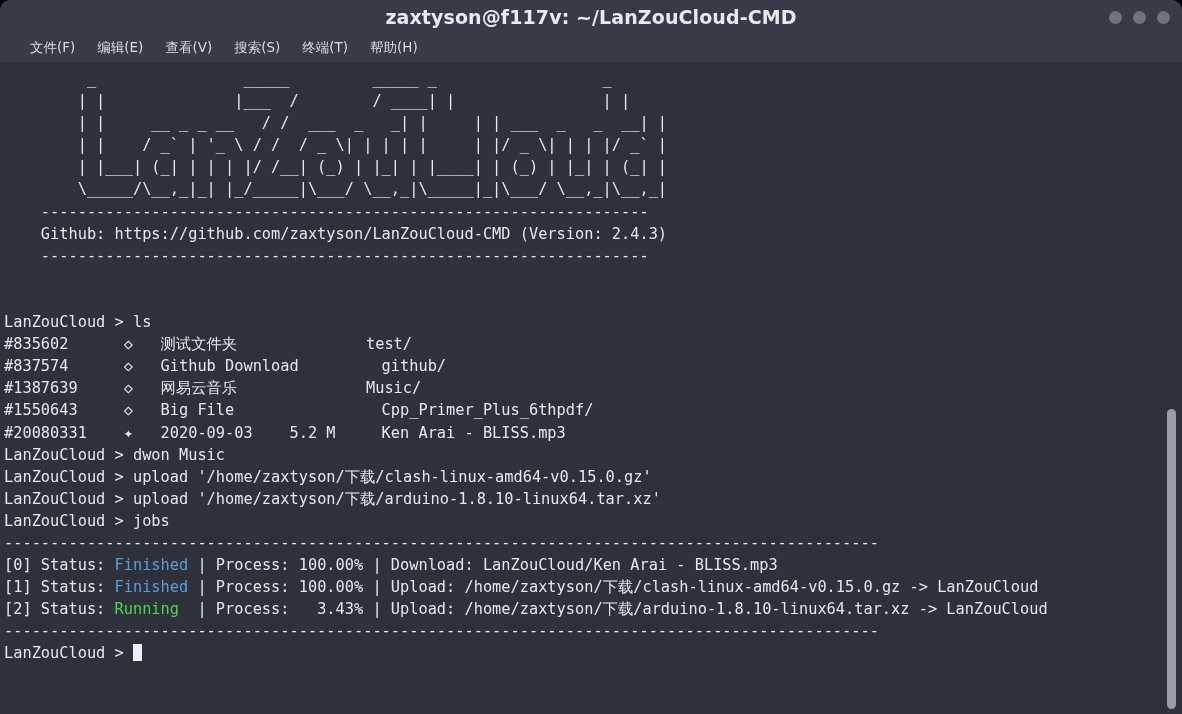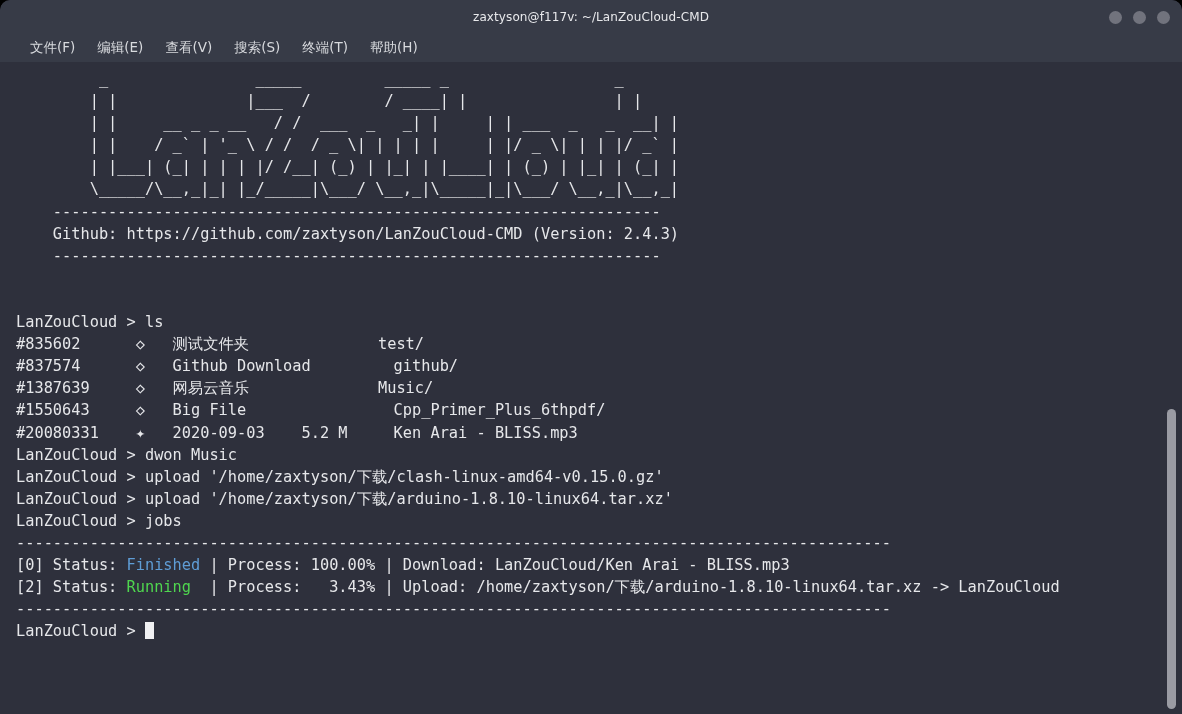--- a/index.html
+++ b/index.html
@@ -26,22 +26,22 @@
     height: 34px;
     background: #373b47;
     border-radius: 10px 10px 0 0;
     display: flex;
     align-items: center;
     justify-content: center;
   }
   #title-text {
     color: #e8e9ec;
     font-family: "DejaVu Sans", sans-serif;
-    font-size: 12px;
-    font-weight: normal;
+    font-size: 19px;
+    font-weight: bold;
     letter-spacing: 0.1px;
     white-space: pre;
   }
   #win-buttons {
     position: absolute;
     right: 12px;
     top: 0;
     height: 34px;
     display: flex;
     align-items: center;
@@ -68,21 +68,21 @@
     font-size: 13.5px;
     white-space: pre;
     cursor: default;
     padding: 1px 2px;
   }
   
   #terminal {
     position: relative;
     height: 652px;
     background: #2e303c;
-    padding: 6px 0 0 16px;
+    padding: 6px 0 0 4px;
     box-sizing: border-box;
     overflow: hidden;
   }
   pre.term {
     margin: 0;
     padding: 0;
     color: #e6e7ea;
     font-family: "DejaVu Sans Mono", monospace;
     font-size: 15.3px;
     line-height: 22.1px;
@@ -168,20 +168,21 @@
 
     <pre class="term"><span>LanZouCloud &gt; </span><span>dwon Music</span></pre>
     <pre class="term"><span>LanZouCloud &gt; </span><span>upload '/home/zaxtyson/下载/clash-linux-amd64-v0.15.0.gz'</span></pre>
     <pre class="term"><span>LanZouCloud &gt; </span><span>upload '/home/zaxtyson/下载/arduino-1.8.10-linux64.tar.xz'</span></pre>
     <pre class="term"><span>LanZouCloud &gt; </span><span>jobs</span></pre>
 
     <pre class="term">-----------------------------------------------------------------------------------------------</pre>
 
     <pre class="term"><span>[0] Status: </span><span class="blue">Finished</span><span> | Process: 100.00% | Download: LanZouCloud/Ken Arai - BLISS.mp3</span></pre>
 
+    <pre class="term"><span>[1] Status: </span><span class="blue">Finished</span><span> | Process: 100.00% | Upload: /home/zaxtyson/下载/clash-linux-amd64-v0.15.0.gz -&gt; LanZouCloud</span></pre>
 
     <pre class="term"><span>[2] Status: </span><span class="green">Running</span><span>  | Process:   3.43% | Upload: /home/zaxtyson/下载/arduino-1.8.10-linux64.tar.xz -&gt; LanZouCloud</span></pre>
 
     <pre class="term">-----------------------------------------------------------------------------------------------</pre>
 
     <pre class="term"><span>LanZouCloud &gt; </span><span class="cursor"></span></pre>
 
     <div id="scrollbar-track">
       <div id="scrollbar-thumb"></div>
     </div>

